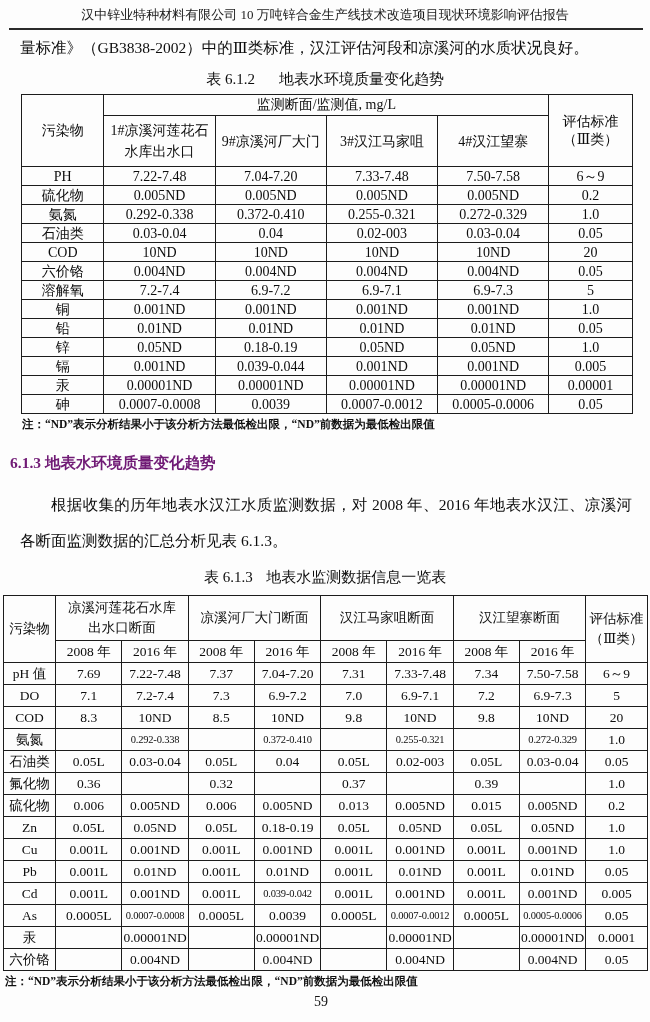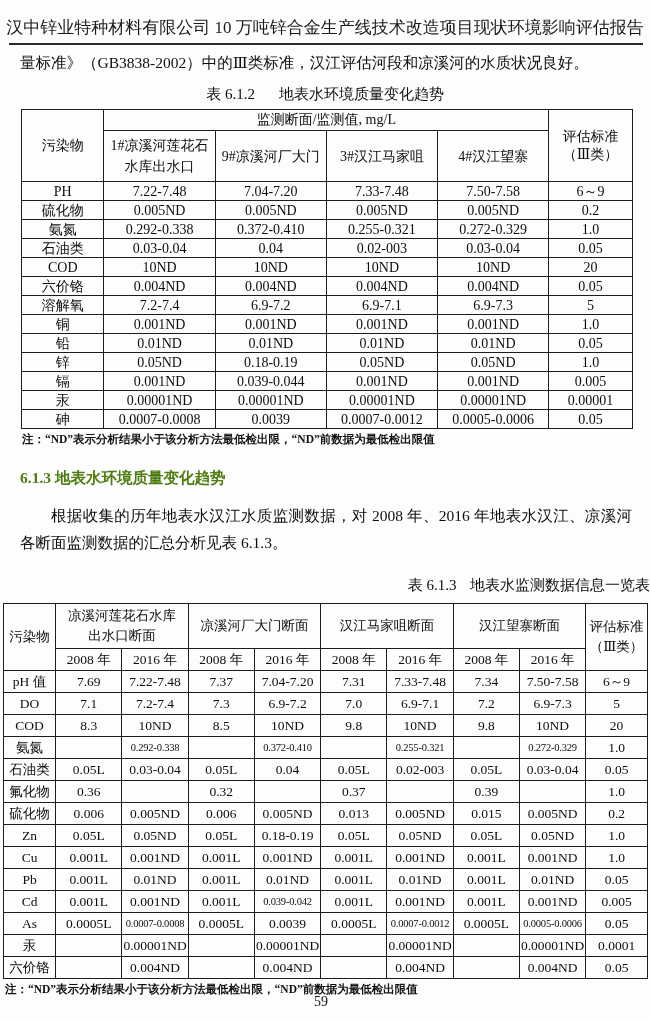--- a/index.html
+++ b/index.html
@@ -7,47 +7,47 @@
   body { font-family: "Liberation Serif", "DejaVu Serif", serif; }
   .page {
     position: relative;
     width: 650px; height: 1022px;
     margin: 0 auto;
     background: #fdfdfd;
     color: #111;
     overflow: hidden;
   }
   .running-header {
-    padding-top: 16px;
+    padding-top: 6px;
     text-align: center;
-    font-size: 17px;
+    font-size: 13px;
     color: #1a1a1a;
     white-space: nowrap;
   }
   .header-rule {
     margin: 4px 7px 0 9px;
     border-top: 2px solid #2a2a2a;
     height: 0;
   }
   .para {
     margin: 5px 18px 0 20px;
     font-size: 15.5px;
     line-height: 25px;
     text-align: justify;
     color: #0d0d0d;
   }
-  .para.indent { text-indent: 2em; line-height: 27px; margin-top: 13px; }
+  .para.indent { text-indent: 2em; line-height: 36px; margin-top: 13px; }
   .table-title {
     margin-top: 10px;
     text-align: center;
     font-size: 15px;
     color: #0d0d0d;
   }
   .table-title .tlabel { margin-right: 1.6em; }
-  .table-title.t2t { margin-top: 20px; text-align: right; }
+  .table-title.t2t { margin-top: 9px; }
   .table-title.t2t .tlabel { margin-right: 0.9em; }
 
   table {
     border-collapse: collapse;
     table-layout: fixed;
     color: #0d0d0d;
   }
   th, td {
     border: 1px solid #1c1c1c;
     text-align: center;
@@ -86,24 +86,24 @@
   .t2 td.small { font-size: 10.5px; letter-spacing: -0.2px; }
 
   .note {
     margin: 3px 0 0 22px;
     font-size: 11.5px;
     font-weight: bold;
     color: #111;
   }
   .note.n2 { margin-left: 5px; }
   h3.section-heading {
-    margin: 21px 0 0 20px;
+    margin: 21px 0 0 10px;
     font-size: 15.5px;
     font-weight: bold;
-    color: #4d7c0f;
+    color: #701a75;
   }
   .page-number {
     position: absolute;
     bottom: 12px; left: 0; right: 8px;
     text-align: center;
     font-size: 14px;
   }
 </style>
 </head>
 <body>

